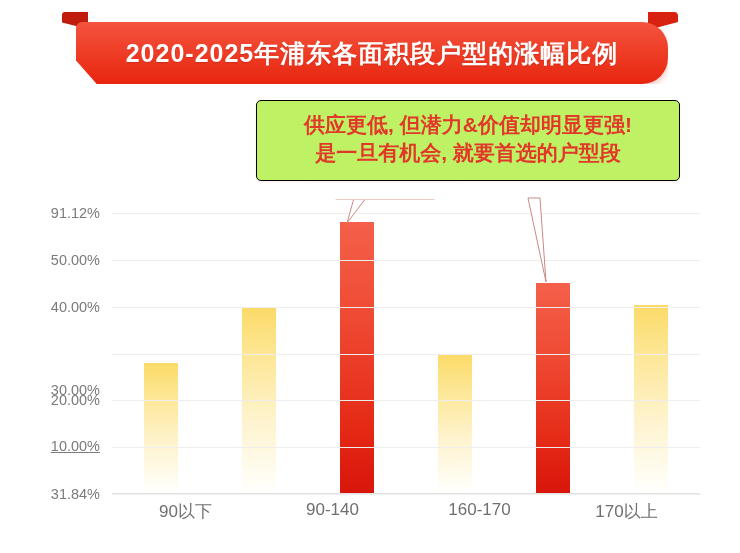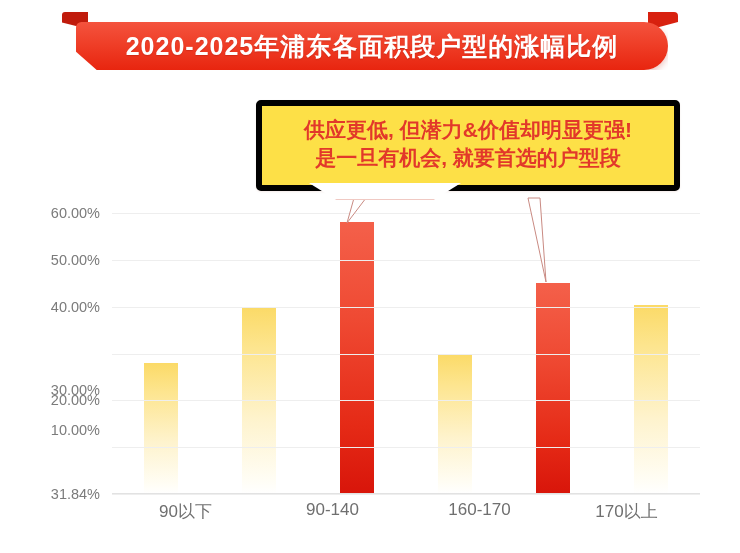--- a/index.html
+++ b/index.html
@@ -41,21 +41,21 @@
     height: 18px;
     background: #d8210f;
     clip-path: polygon(0 0, 100% 0, 100% 55%, 0 100%);
     border-radius: 0 4px 0 0;
   }
   .ribbon-body {
     position: absolute;
     left: 14px;
     top: 10px;
     width: 592px;
-    height: 48px;
+    height: 62px;
     background: linear-gradient(180deg, #f4533e 0%, #ef3f28 45%, #e8250f 100%);
     border-radius: 6px 26px 26px 10px;
     box-shadow: 0 3px 6px rgba(190,40,20,0.28);
     clip-path: polygon(0 0, 100% 0, 100% 100%, 3.5% 100%, 0 62%);
     display: flex;
     align-items: center;
     justify-content: center;
   }
   .ribbon-title {
     color: #ffffff;
@@ -66,23 +66,23 @@
     text-shadow: 0 1px 1px rgba(160,20,10,0.35);
   }
 
   
   .callout {
     position: absolute;
     left: 256px;
     top: 100px;
     width: 424px;
     box-sizing: border-box;
-    border: 6px solid #000000;
+    border: 1px solid #000000;
     border-radius: 5px;
-    background: #fde047;
+    background: #bef264;
     padding: 10px 10px 12px 10px;
     box-shadow: 0 1px 2px rgba(200,150,140,0.18);
     z-index: 5;
   }
   .callout-line {
     color: #e2382a;
     font-size: 21px;
     font-weight: bold;
     text-align: center;
     line-height: 1.35;
@@ -232,31 +232,31 @@
         </div>
         <div class="bar-slot">
           <div class="bar red" title="45.00%" style="height: 210.75px;"></div>
         </div>
         <div class="bar-slot">
           <div class="bar yellow" title="40.30%" style="height: 188.738px;"></div>
         </div>
       </div>
     <div class="baseline"></div>
   <div class="gridline" style="top: 0px;"></div>
-      <div class="ytick" style="top: 0px;">60.00%</div>
+      <div class="ytick" style="top: 0px;">91.12%</div>
       <div class="gridline" style="top: 46.8333px;"></div>
       <div class="ytick" style="top: 46.8333px;">50.00%</div>
       <div class="gridline" style="top: 93.6667px;"></div>
       <div class="ytick" style="top: 93.6667px; margin-left: 32px;">40.00%</div>
       <div class="gridline" style="top: 140.5px;"></div>
       <div class="ytick" style="top: 140.5px; margin-top: 36px;">30.00%</div>
       <div class="gridline" style="top: 187.333px;"></div>
       <div class="ytick" style="top: 187.333px;">20.00%</div>
       <div class="gridline" style="top: 234.167px;"></div>
-      <div class="ytick" style="top: 217px;">10.00%</div>
+      <div class="ytick" style="top: 233px; text-decoration: underline;">10.00%</div>
       <div class="gridline" style="top: 281px;"></div>
       <div class="ytick" style="top: 281px;">31.84%</div>
     </div>
   <div class="xlabels" id="xlabels">
       <div class="xlabel">90以下</div>
       <div class="xlabel">90-140</div>
       <div class="xlabel">160-170</div>
       <div class="xlabel">170以上</div>
     </div>
 </div>

